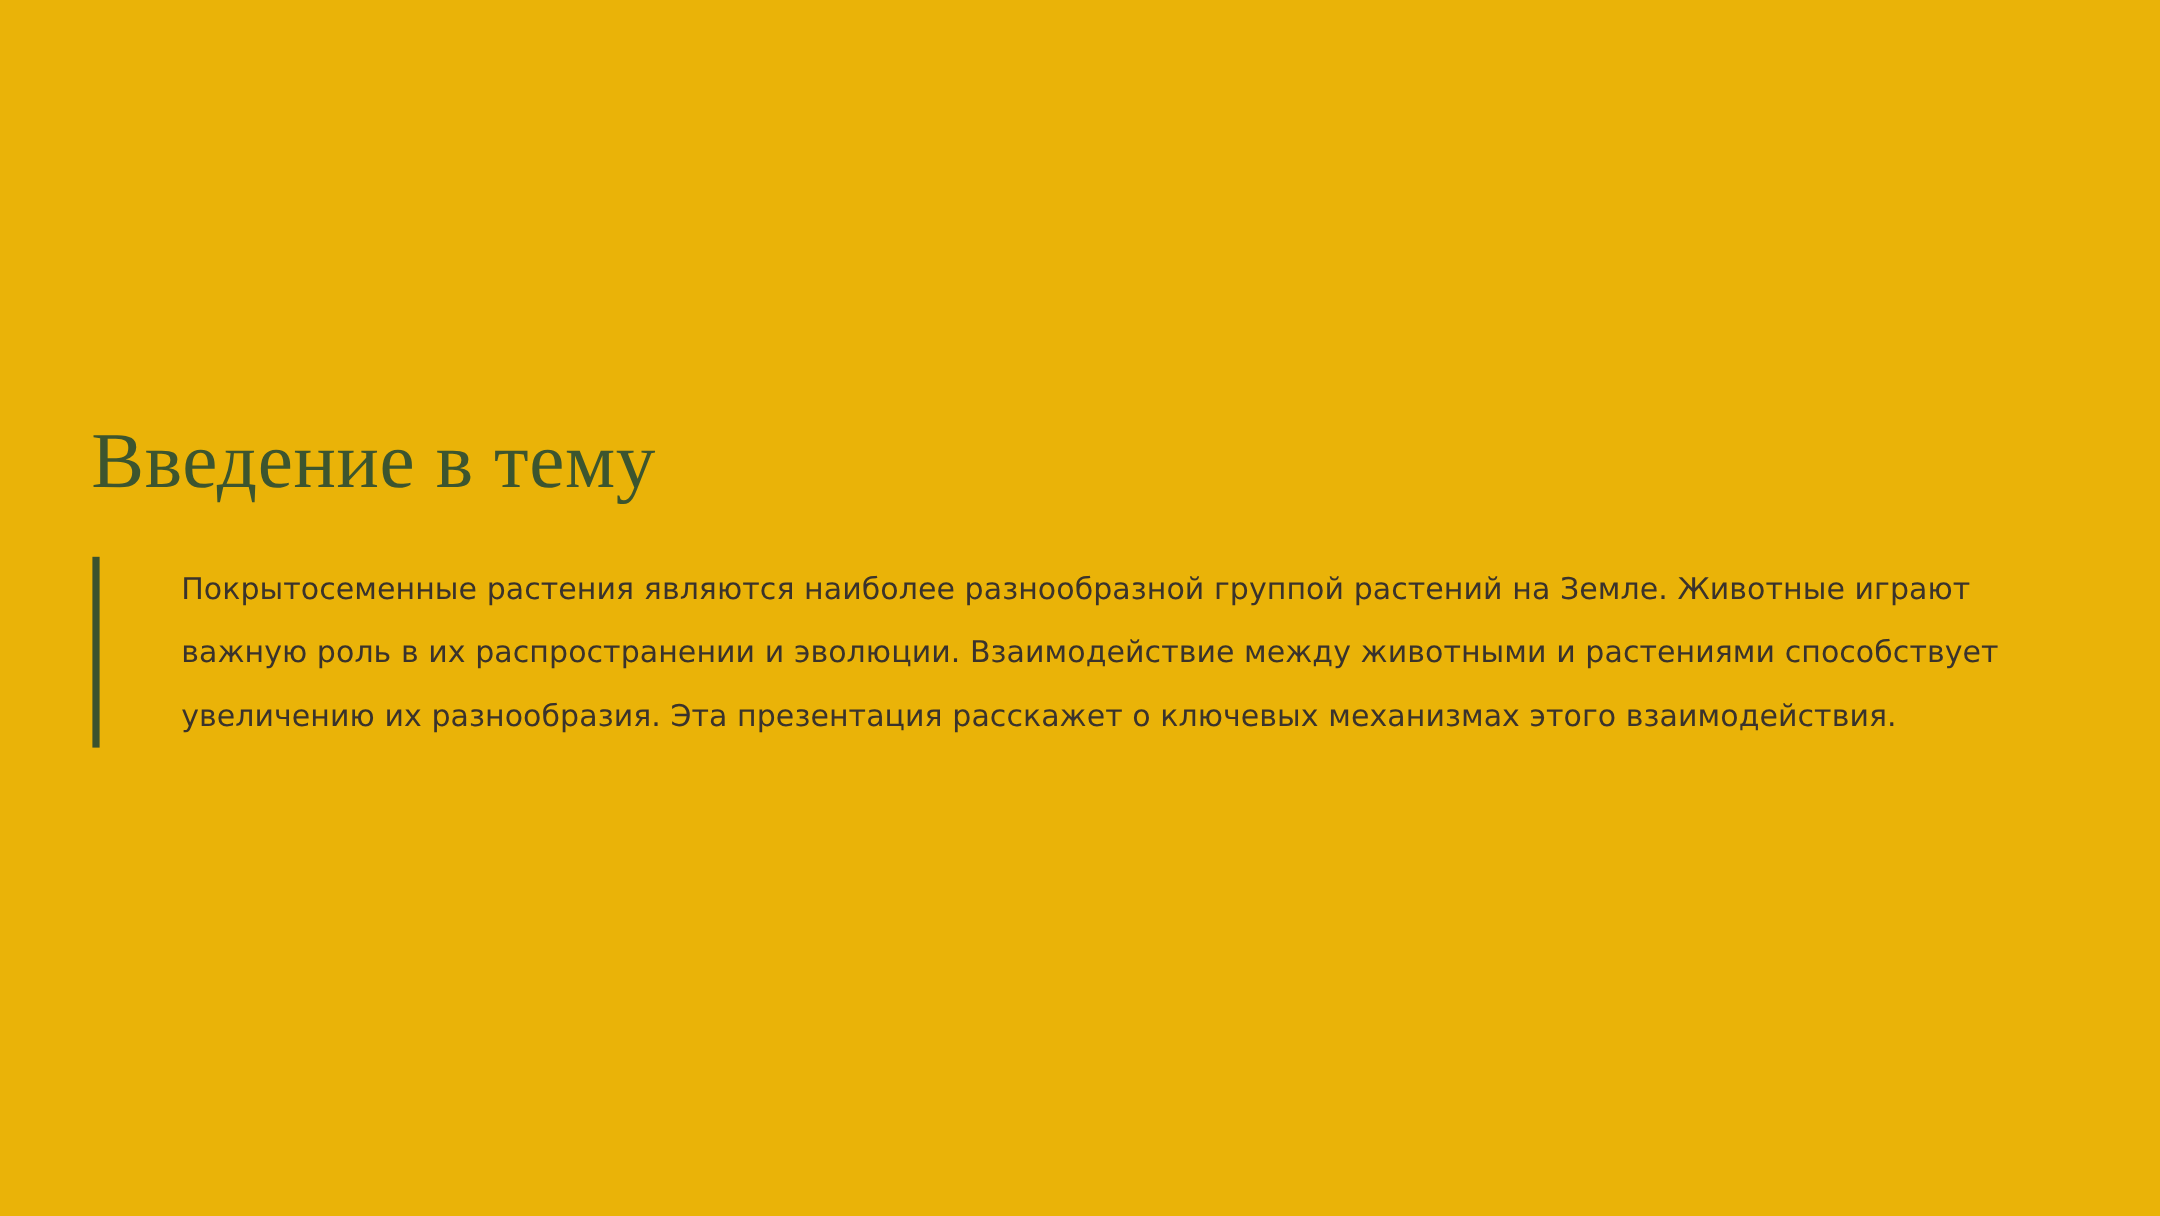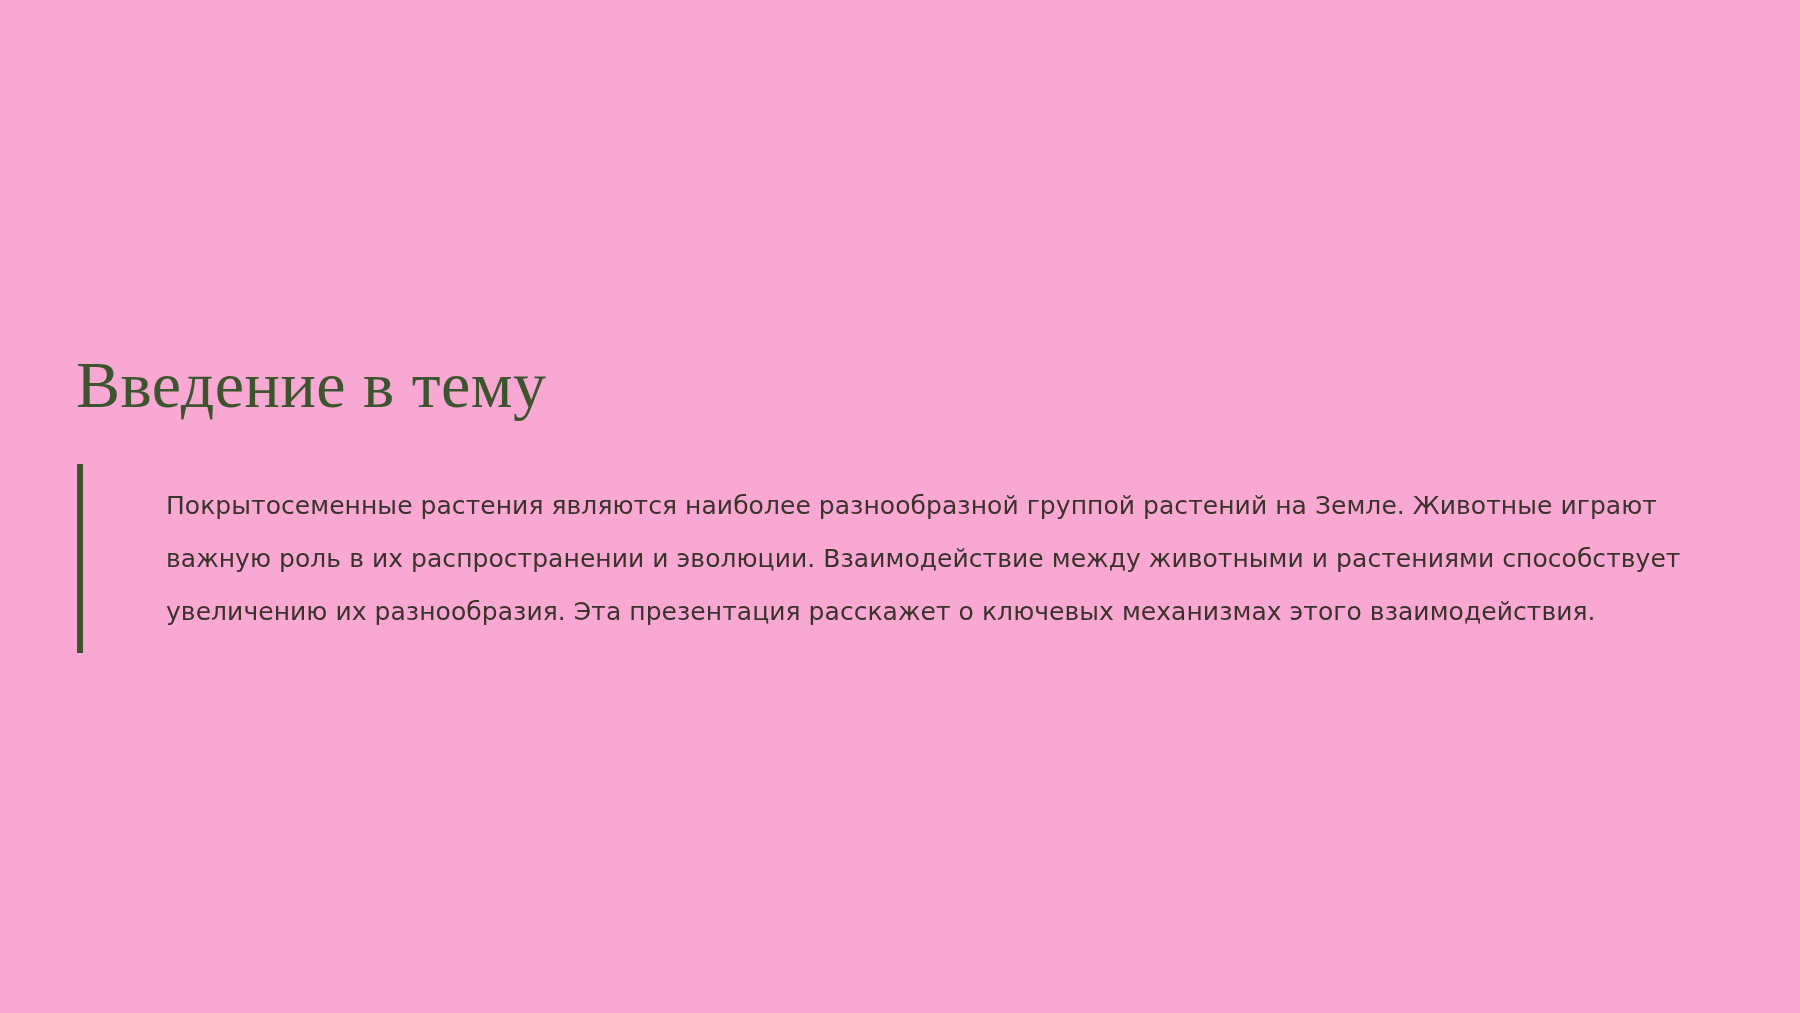--- a/index.html
+++ b/index.html
@@ -13,21 +13,21 @@
     height: 1013px;
     background: #fdf4e7;
     font-family: "Liberation Sans", sans-serif;
     overflow: hidden;
   }
 
   #slide {
     position: relative;
     width: 1800px;
     height: 1013px;
-    background: #f9a8d4;
+    background: #eab308;
     box-sizing: border-box;
   }
 
   
   #slide-title {
     position: absolute;
     left: 76px;
     top: 348px;
     margin: 0;
     font-family: "Liberation Serif", "DejaVu Serif", serif;
@@ -51,21 +51,21 @@
 
   #accent-bar {
     flex: 0 0 auto;
     width: 6px;
     background: #3a522e;
     border-radius: 0;
   }
 
   #body-text {
     flex: 1 1 auto;
-    margin: 15px;
+    margin: 0;
     padding-left: 68px;
     font-family: "DejaVu Sans", "Liberation Sans", sans-serif;
     font-weight: 400;
     font-size: 25px;
     line-height: 53px;
     color: #3a332c;
     text-align: left;
     letter-spacing: 0.05px;
   }
 </style>

